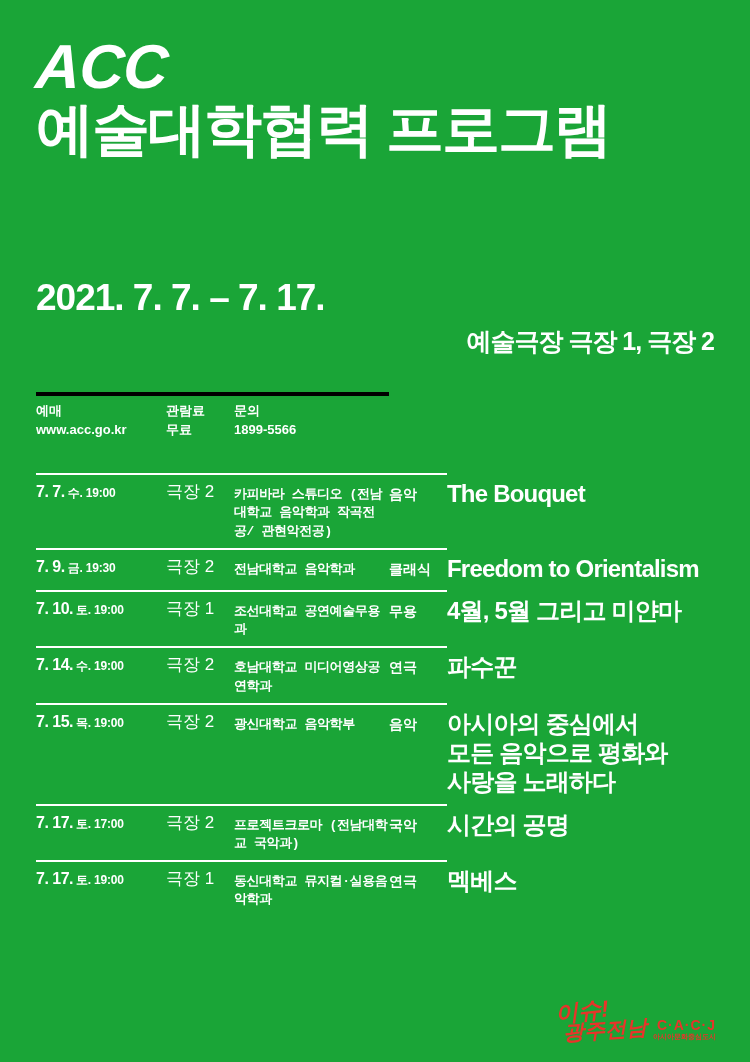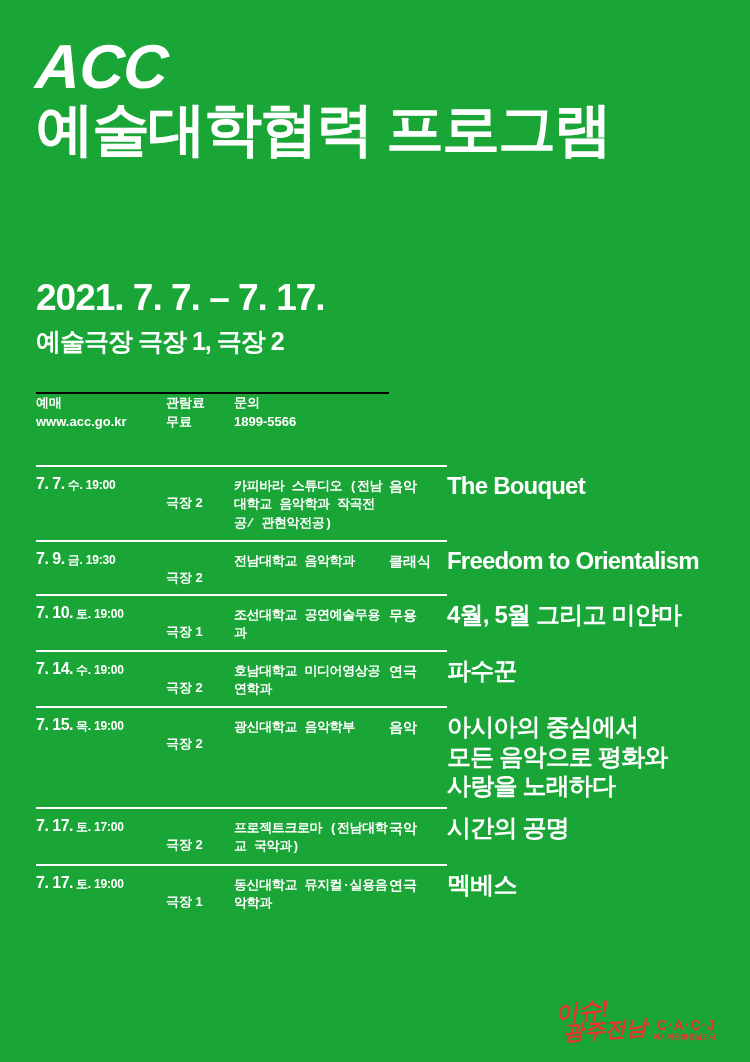--- a/index.html
+++ b/index.html
@@ -52,32 +52,34 @@
     font-size: 37px;
     font-weight: bold;
     letter-spacing: -1px;
     line-height: 1.1;
   }
   .venue {
     font-size: 25px;
     font-weight: bold;
     letter-spacing: -1px;
     margin-top: 7px;
+    text-align: right;
   }
 
   
   .info-row {
     display: flex;
     margin-top: 34px;
     font-size: 13px;
     font-weight: bold;
     line-height: 1.45;
   }
   .info-col {
-    border-top: 2px solid #000000;
+    border-top: 4px solid #000000;
+    padding-top: 6px;
     margin-right: 0;
   }
   .info-col.c1 { width: 130px; }
   .info-col.c2 { width: 68px; }
   .info-col.c3 { width: 155px; }
   .info-label { display: block; }
   .info-value { display: block; }
 
   
   .schedule {
@@ -102,23 +104,23 @@
     font-size: 16px;
     letter-spacing: -0.5px;
   }
   .c-date .t {
     font-size: 12px;
     margin-left: 3px;
     letter-spacing: -0.2px;
   }
   .c-hall {
     width: 68px;
-    font-size: 13px;
-    font-weight: bold;
-    padding-top: 27px;
+    font-size: 17px;
+    font-weight: normal;
+    padding-top: 5px;
   }
   .c-org {
     width: 155px;
     font-size: 13px;
     font-weight: bold;
     line-height: 1.4;
     padding-top: 11px;
     letter-spacing: -0.4px;
     font-family: Liberation Mono, monospace;
   }

